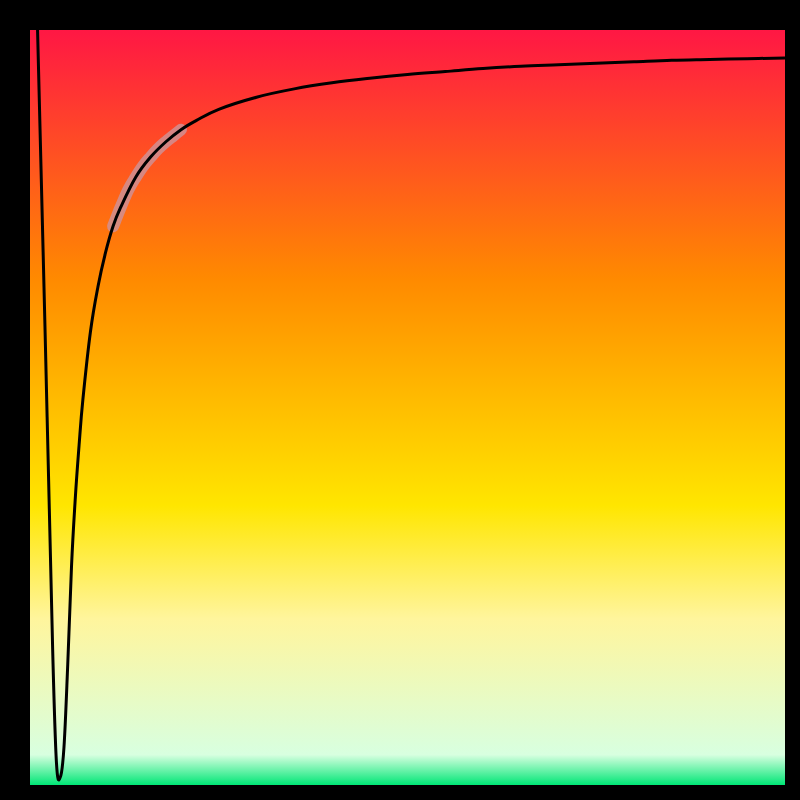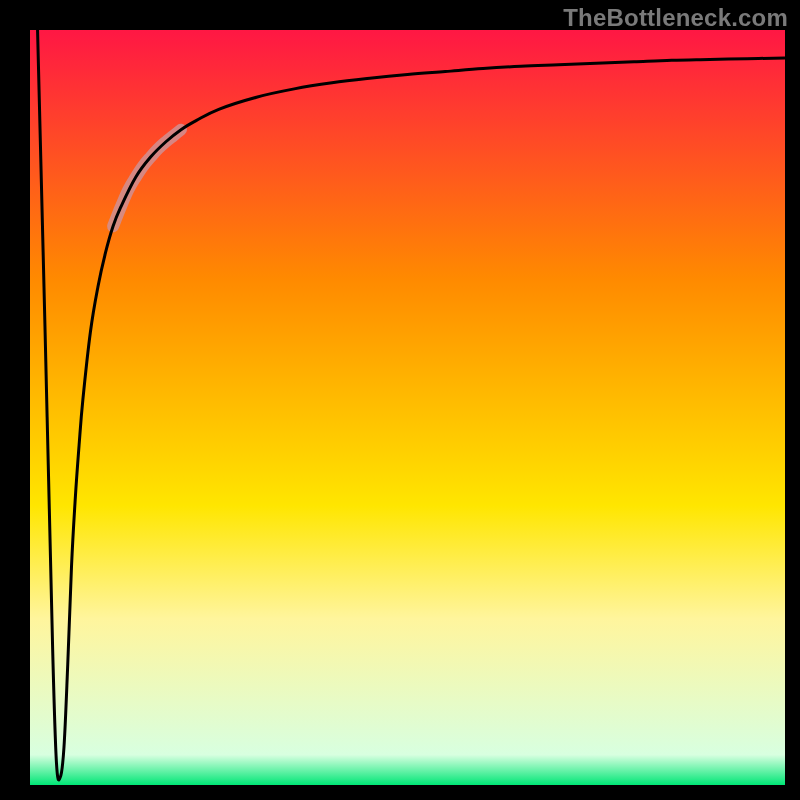--- a/index.html
+++ b/index.html
@@ -35,21 +35,20 @@
     height: 755px;
   }
   svg {
     display: block;
   }
 </style>
 </head>
 <body>
 
 <div class="frame">
-  <div class="watermark">TheBottleneck.com</div>
 
   <div class="plot-wrap">
     <svg id="plot-svg" width="755" height="755" viewBox="0 0 755 755">
       <defs>
         <linearGradient id="bg-grad" x1="0" y1="0" x2="0" y2="1">
             <stop offset="0%" stop-color="#ff1744"></stop>
             <stop offset="33%" stop-color="#ff8a00"></stop>
             <stop offset="63%" stop-color="#ffe600"></stop>
             <stop offset="78%" stop-color="#fff59d"></stop>
             <stop offset="96%" stop-color="#d8ffe0"></stop>

